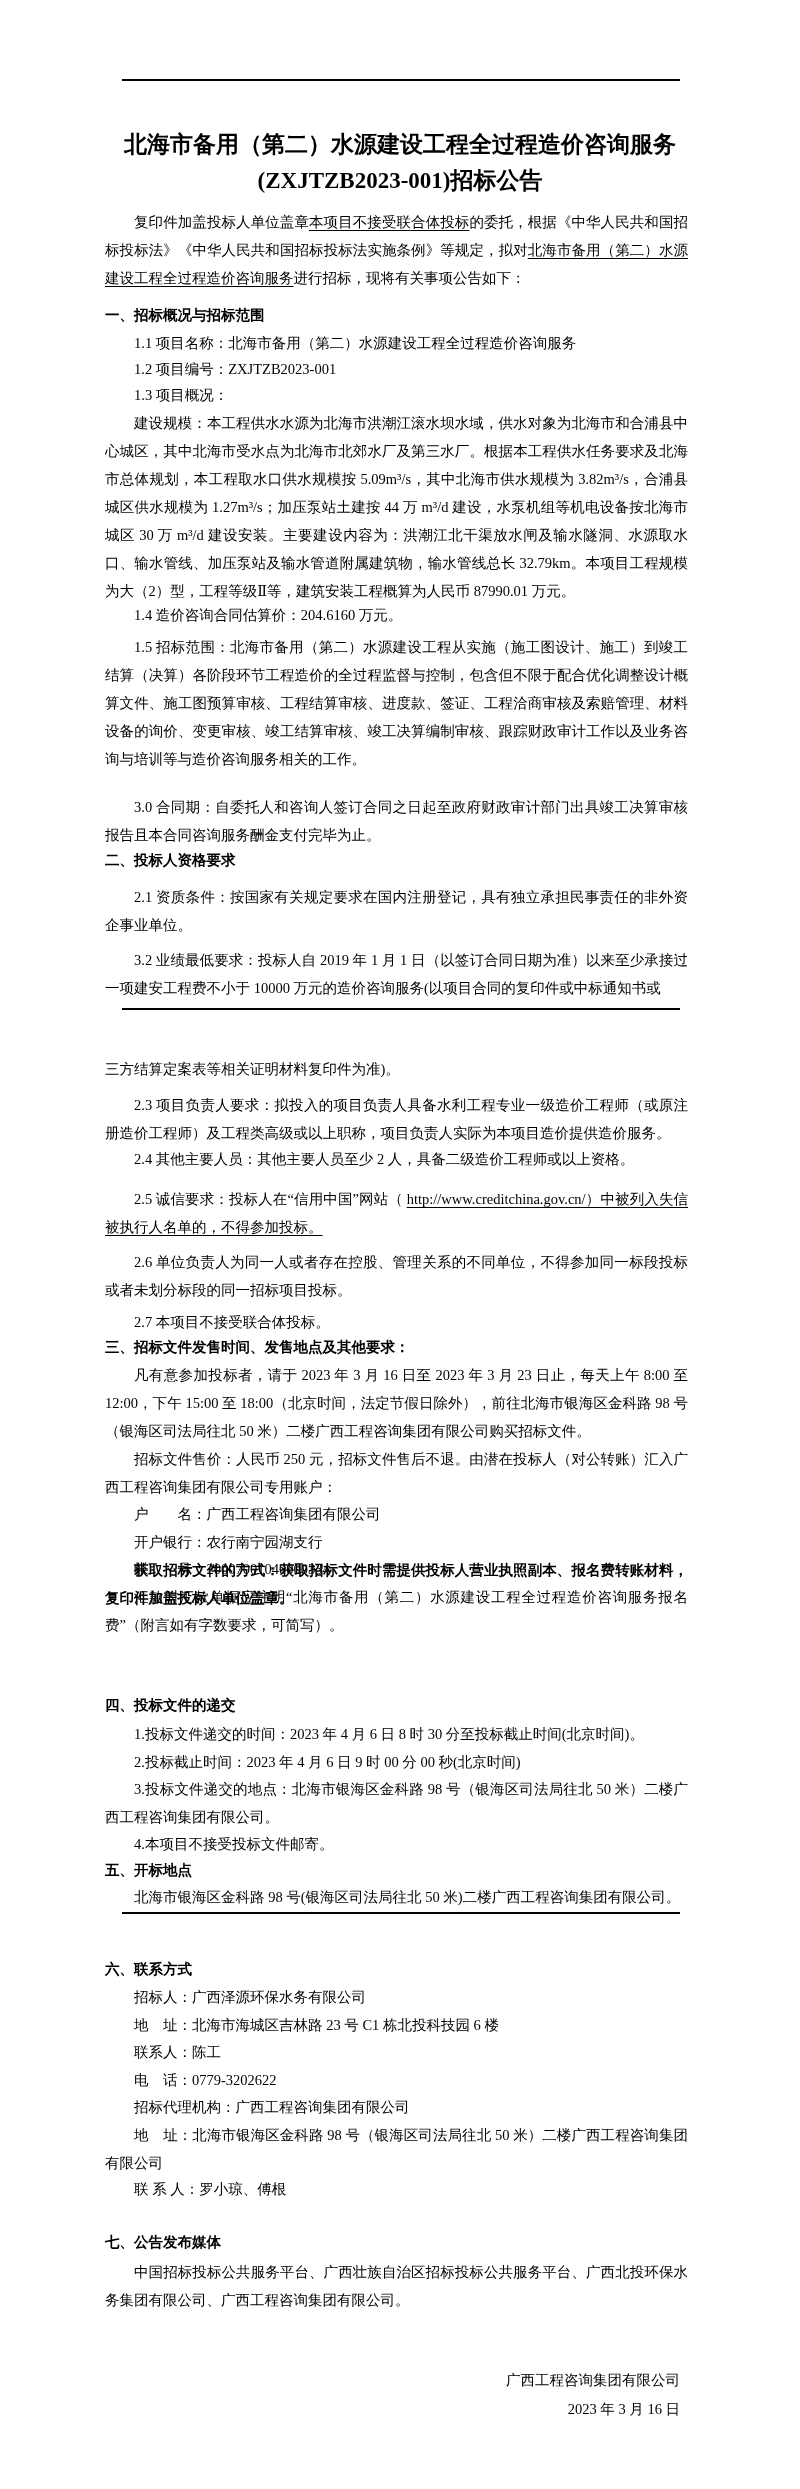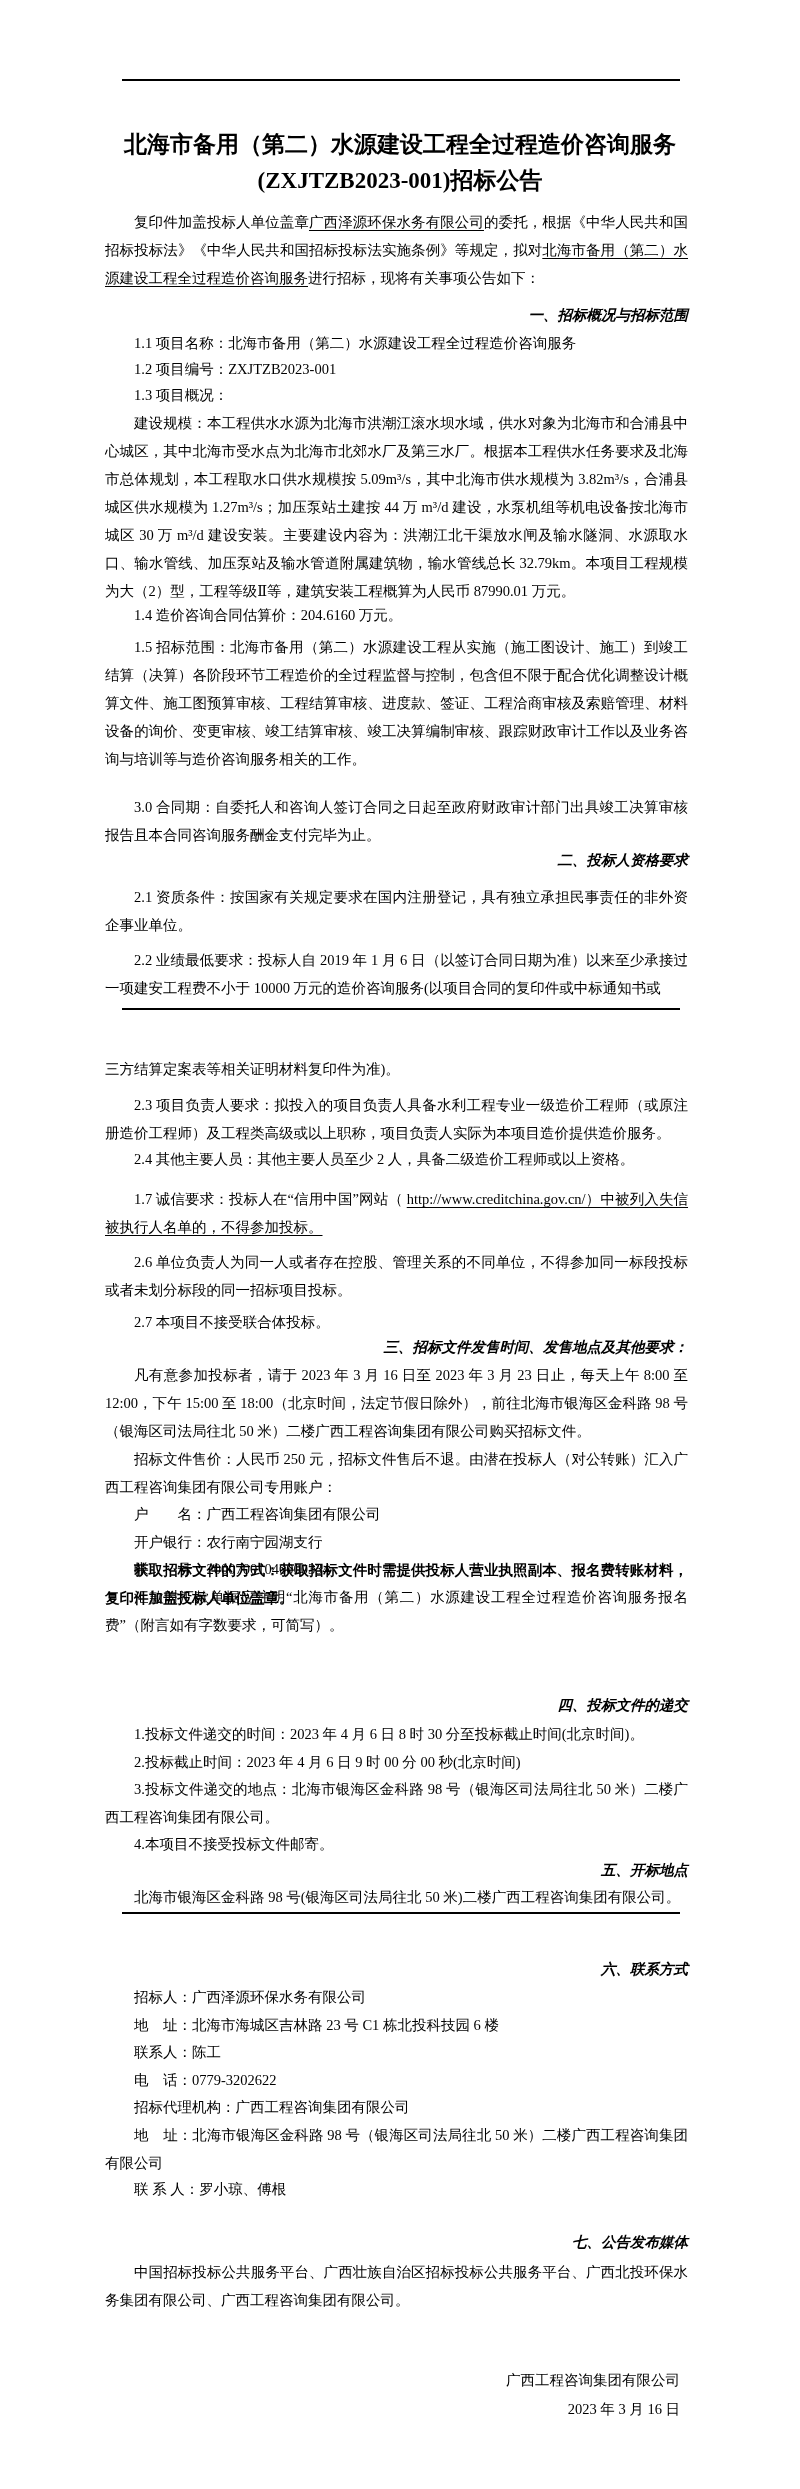--- a/index.html
+++ b/index.html
@@ -31,21 +31,21 @@
   .para {
     position: absolute;
     left: 105px;
     width: 583px;
     margin: 0;
     font-size: 14.5px;
     line-height: 28px;
     text-align: justify;
   }
   .indent { text-indent: 2em; }
-  .heading { font-weight: bold; text-align: right; font-style: italic; }
+  .heading { font-weight: bold; text-align: left; }
   .bold { font-weight: bold; }
   .u { text-decoration: underline; text-underline-offset: 3px; }
   .sign {
     position: absolute;
     right: 120px;
     margin: 0;
     font-size: 14.5px;
     line-height: 28px;
   }
 </style>
@@ -54,41 +54,41 @@
 
 <div id="doc">
 
   <div class="pline" style="top:79px"></div>
 
   <h1 class="title" style="top:127px">
     <span>北海市备用（第二）水源建设工程全过程造价咨询服务</span><br>
     <span>(ZXJTZB2023-001)招标公告</span>
   </h1>
 
-  <p class="para indent" style="top:208px"><span>复印件加盖投标人单位盖章</span><span class="u">广西泽源环保水务有限公司</span><span>的委托，根据《中华人民共和国招标投标法》《中华人民共和国招标投标法实施条例》等规定，拟对</span><span class="u">北海市备用（第二）水源建设工程全过程造价咨询服务</span><span>进行招标，现将有关事项公告如下：</span></p>
+  <p class="para indent" style="top:208px"><span>复印件加盖投标人单位盖章</span><span class="u">本项目不接受联合体投标</span><span>的委托，根据《中华人民共和国招标投标法》《中华人民共和国招标投标法实施条例》等规定，拟对</span><span class="u">北海市备用（第二）水源建设工程全过程造价咨询服务</span><span>进行招标，现将有关事项公告如下：</span></p>
 
   <p class="para heading" style="top:301px">一、招标概况与招标范围</p>
   <p class="para indent" style="top:329px">1.1 项目名称：北海市备用（第二）水源建设工程全过程造价咨询服务</p>
   <p class="para indent" style="top:355px">1.2 项目编号：ZXJTZB2023-001</p>
   <p class="para indent" style="top:381px">1.3 项目概况：</p>
   <p class="para indent" style="top:409px">建设规模：本工程供水水源为北海市洪潮江滚水坝水域，供水对象为北海市和合浦县中心城区，其中北海市受水点为北海市北郊水厂及第三水厂。根据本工程供水任务要求及北海市总体规划，本工程取水口供水规模按 5.09m³/s，其中北海市供水规模为 3.82m³/s，合浦县城区供水规模为 1.27m³/s；加压泵站土建按 44 万 m³/d 建设，水泵机组等机电设备按北海市城区 30 万 m³/d 建设安装。主要建设内容为：洪潮江北干渠放水闸及输水隧洞、水源取水口、输水管线、加压泵站及输水管道附属建筑物，输水管线总长 32.79km。本项目工程规模为大（2）型，工程等级Ⅱ等，建筑安装工程概算为人民币 87990.01 万元。</p>
   <p class="para indent" style="top:601px">1.4 造价咨询合同估算价：204.6160 万元。</p>
   <p class="para indent" style="top:633px">1.5 招标范围：北海市备用（第二）水源建设工程从实施（施工图设计、施工）到竣工结算（决算）各阶段环节工程造价的全过程监督与控制，包含但不限于配合优化调整设计概算文件、施工图预算审核、工程结算审核、进度款、签证、工程洽商审核及索赔管理、材料设备的询价、变更审核、竣工结算审核、竣工决算编制审核、跟踪财政审计工作以及业务咨询与培训等与造价咨询服务相关的工作。</p>
   <p class="para indent" style="top:793px">3.0 合同期：自委托人和咨询人签订合同之日起至政府财政审计部门出具竣工决算审核报告且本合同咨询服务酬金支付完毕为止。</p>
 
   <p class="para heading" style="top:846px">二、投标人资格要求</p>
   <p class="para indent" style="top:883px">2.1 资质条件：按国家有关规定要求在国内注册登记，具有独立承担民事责任的非外资企事业单位。</p>
-  <p class="para indent" style="top:946px">2.2 业绩最低要求：投标人自 2019 年 1 月 6 日（以签订合同日期为准）以来至少承接过一项建安工程费不小于 10000 万元的造价咨询服务(以项目合同的复印件或中标通知书或</p>
+  <p class="para indent" style="top:946px">3.2 业绩最低要求：投标人自 2019 年 1 月 1 日（以签订合同日期为准）以来至少承接过一项建安工程费不小于 10000 万元的造价咨询服务(以项目合同的复印件或中标通知书或</p>
 
   <div class="pline" style="top:1008px"></div>
 
   <p class="para" style="top:1055px">三方结算定案表等相关证明材料复印件为准)。</p>
   <p class="para indent" style="top:1091px">2.3 项目负责人要求：拟投入的项目负责人具备水利工程专业一级造价工程师（或原注册造价工程师）及工程类高级或以上职称，项目负责人实际为本项目造价提供造价服务。</p>
   <p class="para indent" style="top:1145px">2.4 其他主要人员：其他主要人员至少 2 人，具备二级造价工程师或以上资格。</p>
-  <p class="para indent" style="top:1185px"><span>1.7 诚信要求：投标人在“信用中国”网站（ </span><span class="u">http://www.creditchina.gov.cn/）中被列入失信被执行人名单的，不得参加投标。</span></p>
+  <p class="para indent" style="top:1185px"><span>2.5 诚信要求：投标人在“信用中国”网站（ </span><span class="u">http://www.creditchina.gov.cn/）中被列入失信被执行人名单的，不得参加投标。</span></p>
   <p class="para indent" style="top:1248px">2.6 单位负责人为同一人或者存在控股、管理关系的不同单位，不得参加同一标段投标或者未划分标段的同一招标项目投标。</p>
   <p class="para indent" style="top:1308px">2.7 本项目不接受联合体投标。</p>
 
   <p class="para heading" style="top:1333px">三、招标文件发售时间、发售地点及其他要求：</p>
   <p class="para indent" style="top:1361px">凡有意参加投标者，请于 2023 年 3 月 16 日至 2023 年 3 月 23 日止，每天上午 8:00 至 12:00，下午 15:00 至 18:00（北京时间，法定节假日除外），前往北海市银海区金科路 98 号（银海区司法局往北 50 米）二楼广西工程咨询集团有限公司购买招标文件。</p>
   <p class="para indent" style="top:1445px">招标文件售价：人民币 250 元，招标文件售后不退。由潜在投标人（对公转账）汇入广西工程咨询集团有限公司专用账户：</p>
   <p class="para indent" style="top:1500px">户　　名：广西工程咨询集团有限公司</p>
   <p class="para indent" style="top:1528px">开户银行：农行南宁园湖支行</p>
   <p class="para indent" style="top:1555px">帐　　号：20007001040000334</p>
   <p class="para indent" style="top:1583px">汇款时汇款单据应注明“北海市备用（第二）水源建设工程全过程造价咨询服务报名费”（附言如有字数要求，可简写）。</p>

